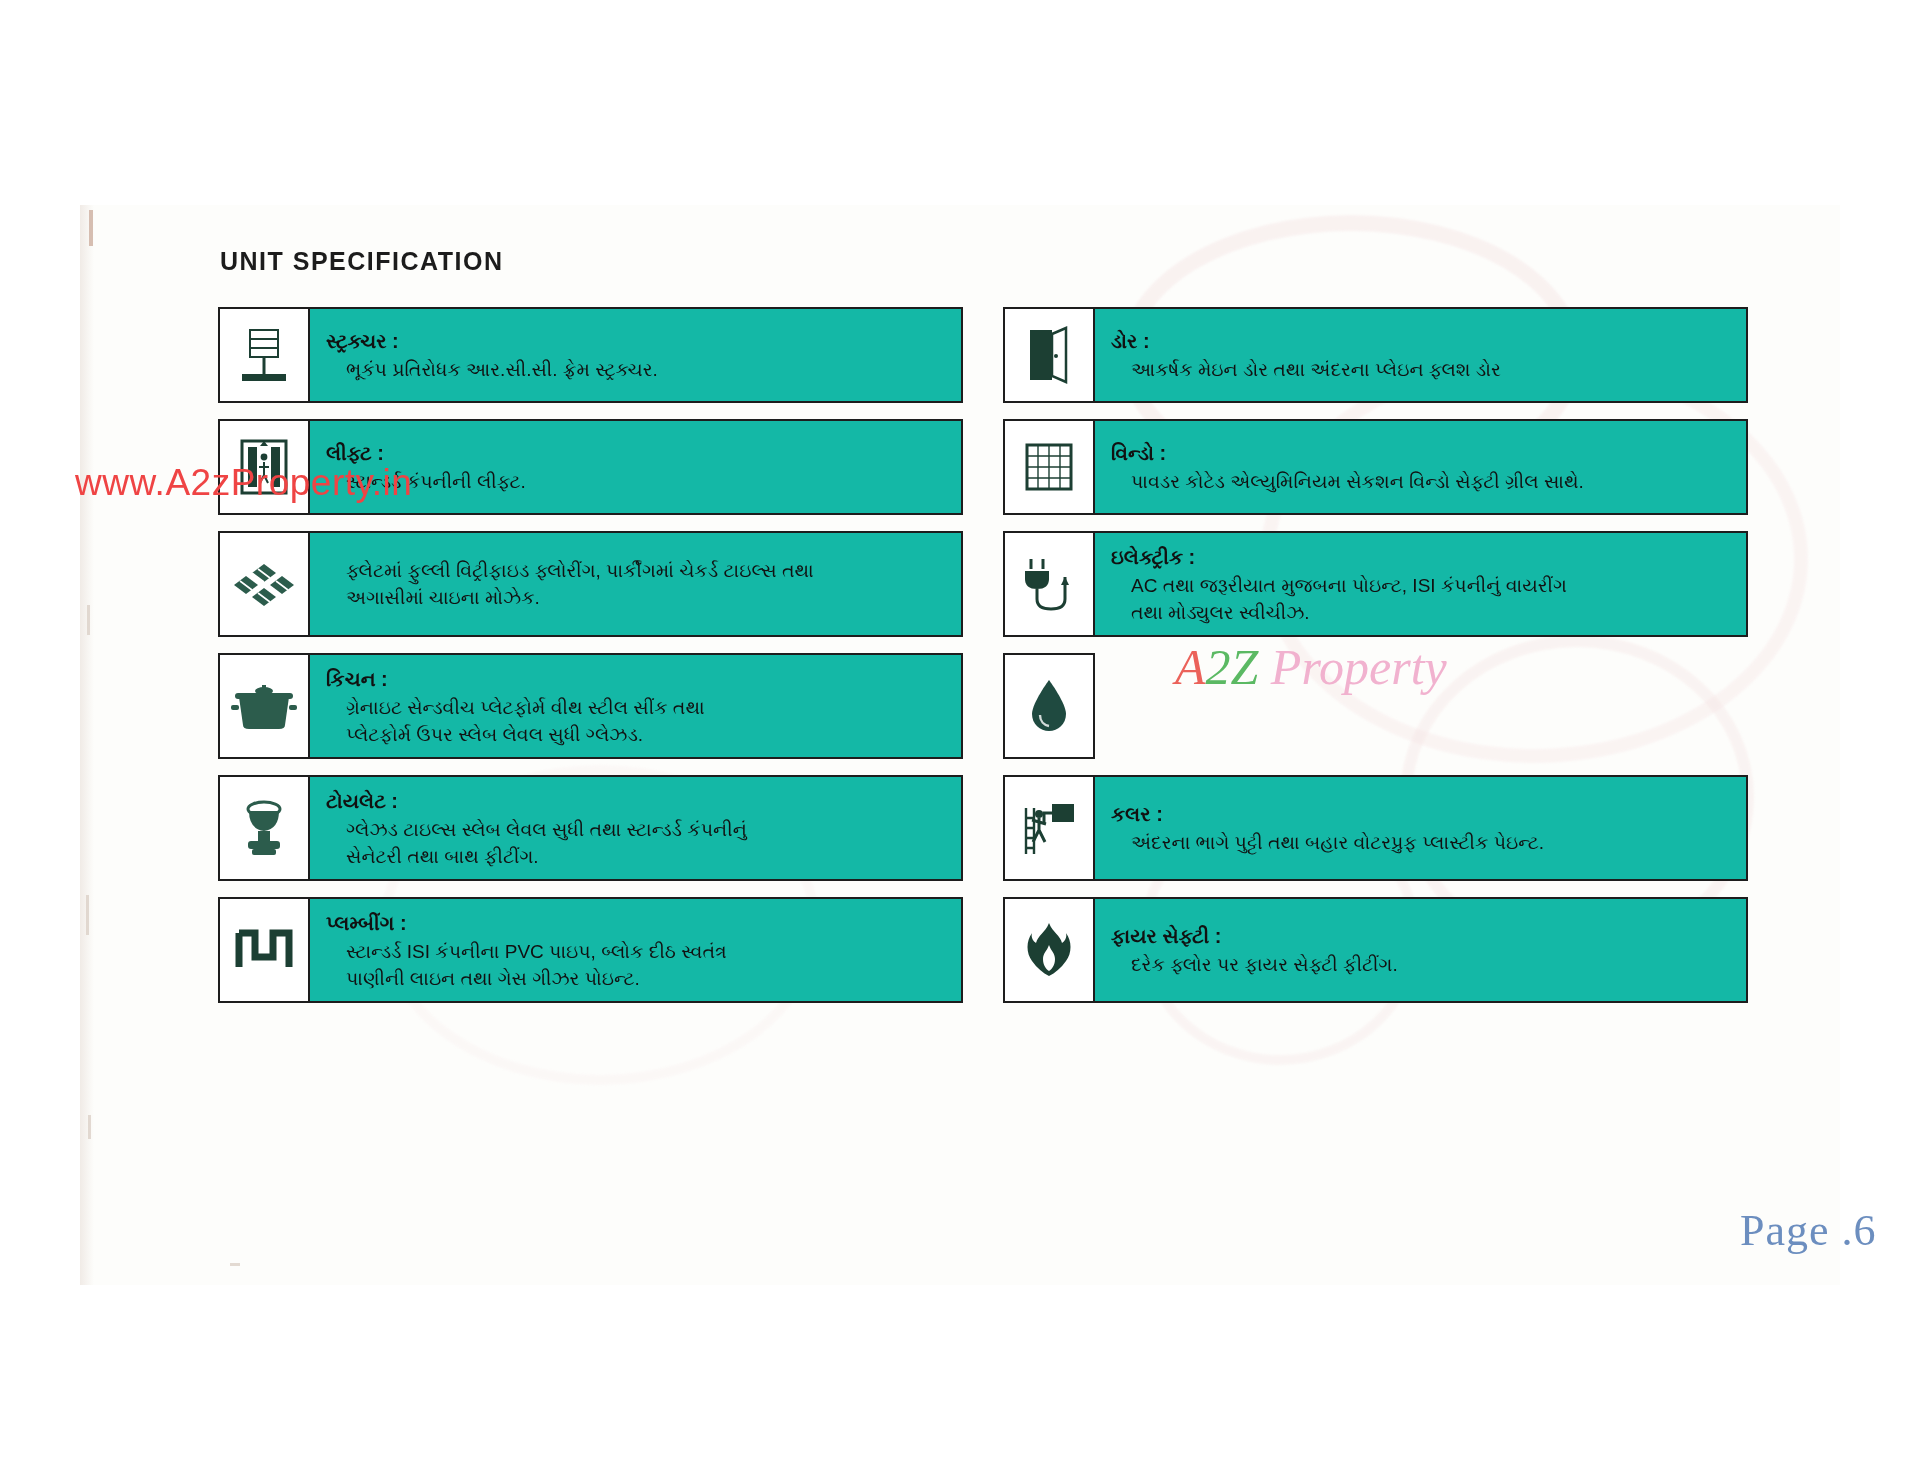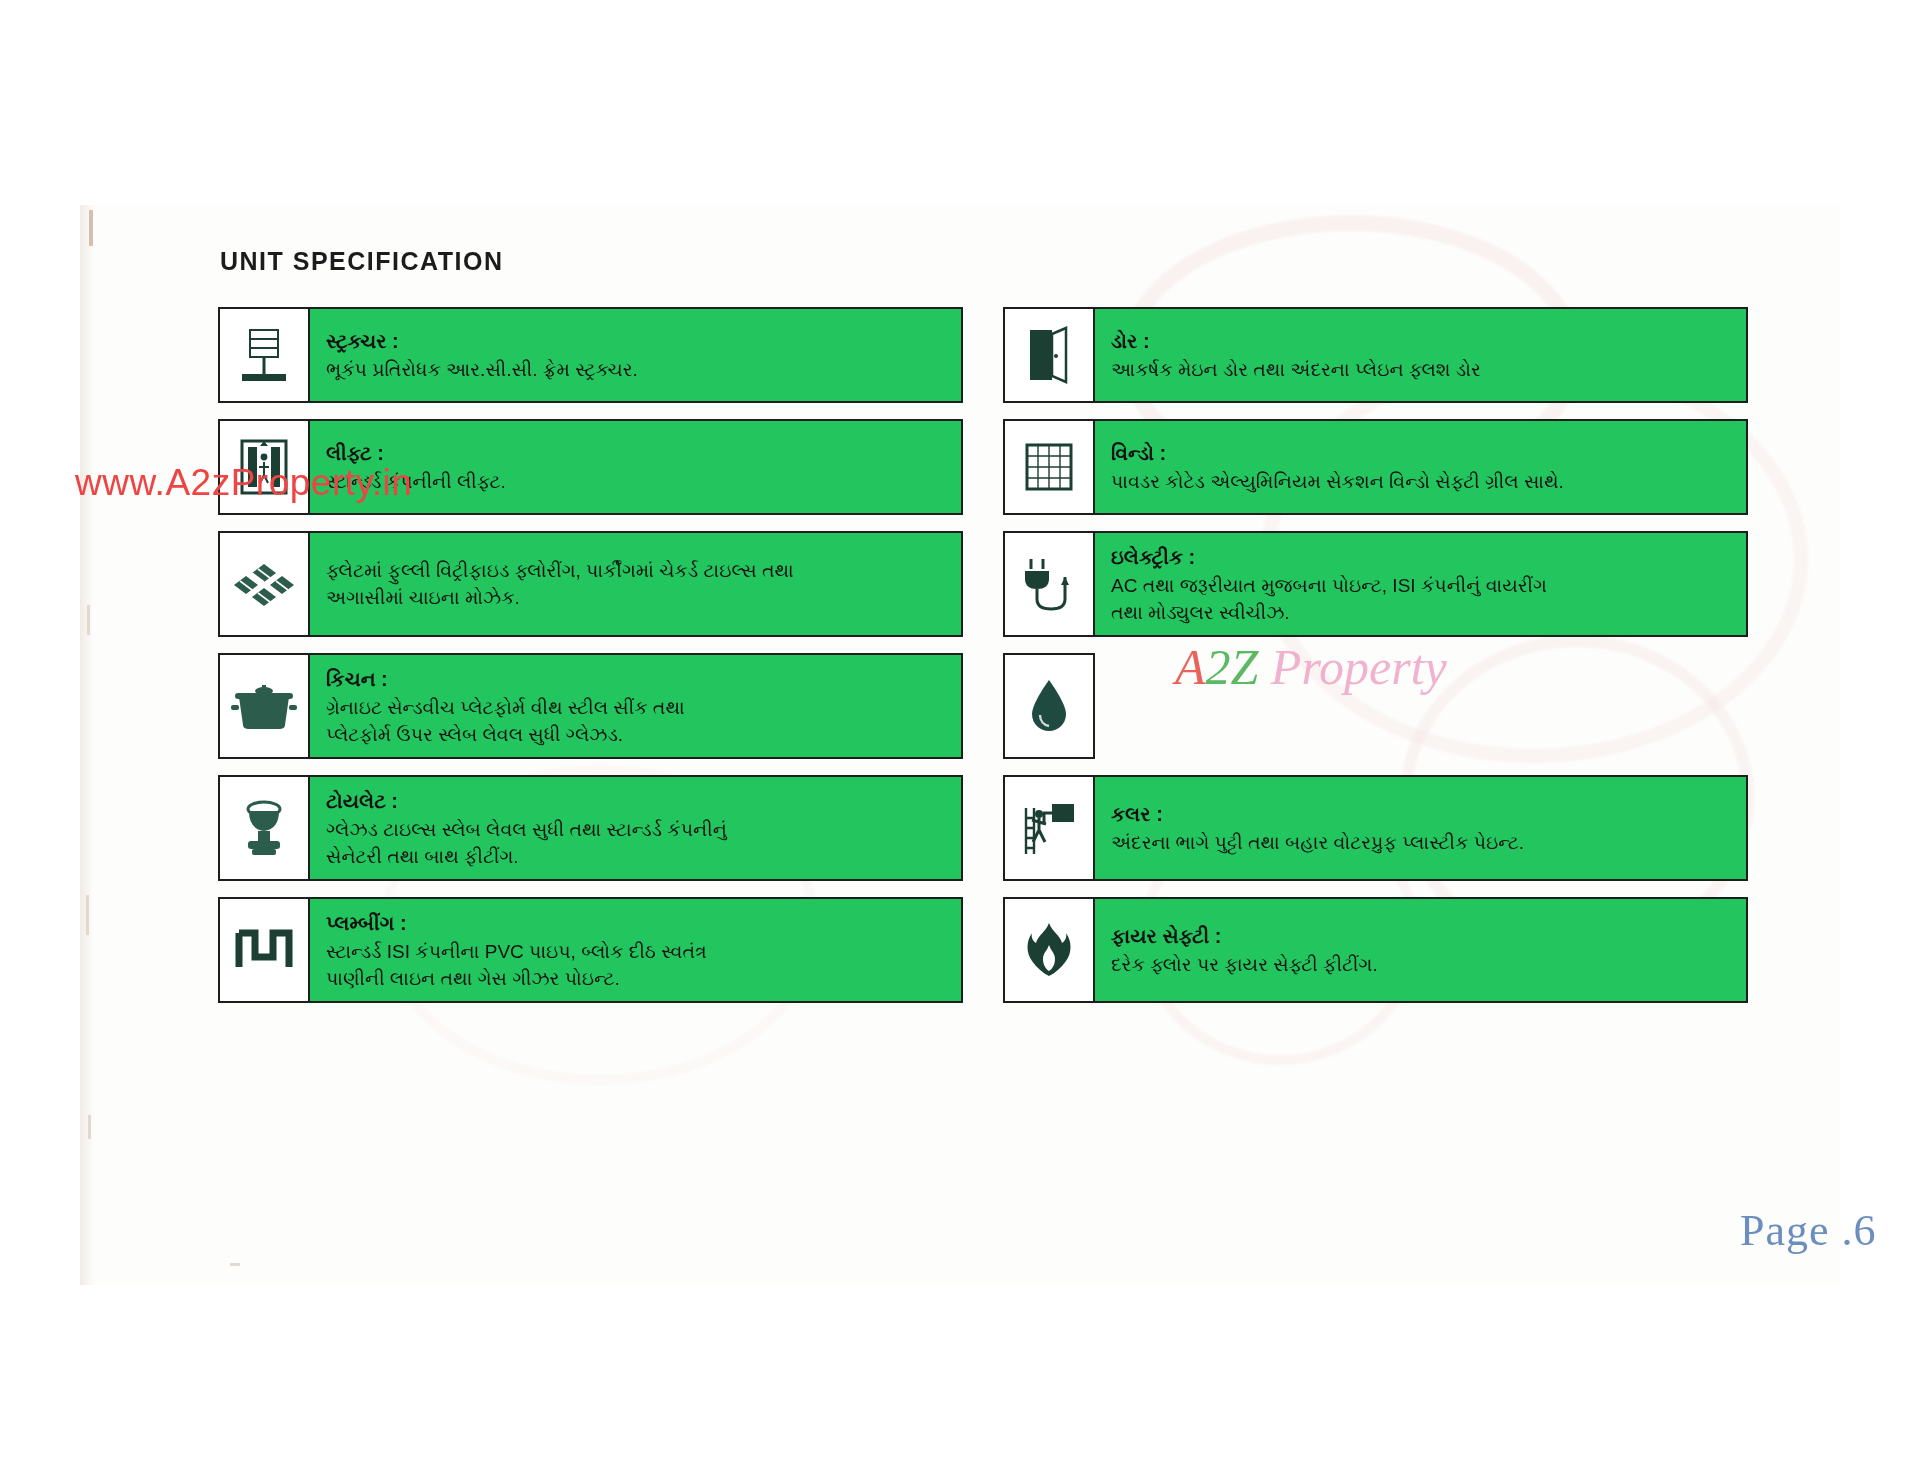--- a/index.html
+++ b/index.html
@@ -98,37 +98,38 @@
     justify-content: center;
     background: #fff;
     flex: 0 0 auto;
   }
   .text-box {
     flex: 1 1 auto;
     border: 2px solid #1d1d1d;
     border-left: none;
     box-sizing: border-box;
     padding: 10px 14px 8px 16px;
-    background: #22c55e;
+    background: #14b8a6;
     display: flex;
     flex-direction: column;
     justify-content: center;
   }
   .spec-label {
     font-size: 20px;
     font-weight: bold;
     color: #111;
     line-height: 1.35;
     margin-bottom: 2px;
   }
   .spec-desc {
     font-size: 19px;
     color: #111;
     line-height: 1.42;
     white-space: pre-line;
+    margin-left: 20px;
   }
 
   
   .r1 .icon-box, .r1 .text-box { min-height: 96px; }
   .r2 .icon-box, .r2 .text-box { min-height: 96px; }
   .r3 .icon-box, .r3 .text-box { min-height: 106px; }
   .r4 .icon-box, .r4 .text-box { min-height: 106px; }
   .r5 .icon-box, .r5 .text-box { min-height: 106px; }
   .r6 .icon-box, .r6 .text-box { min-height: 106px; }
 

